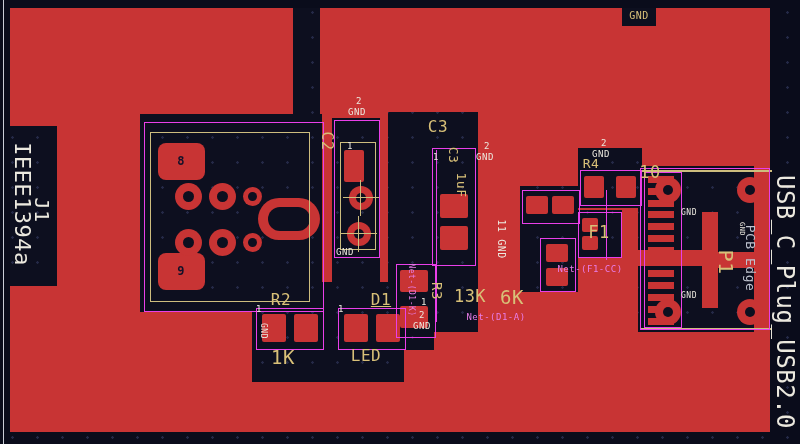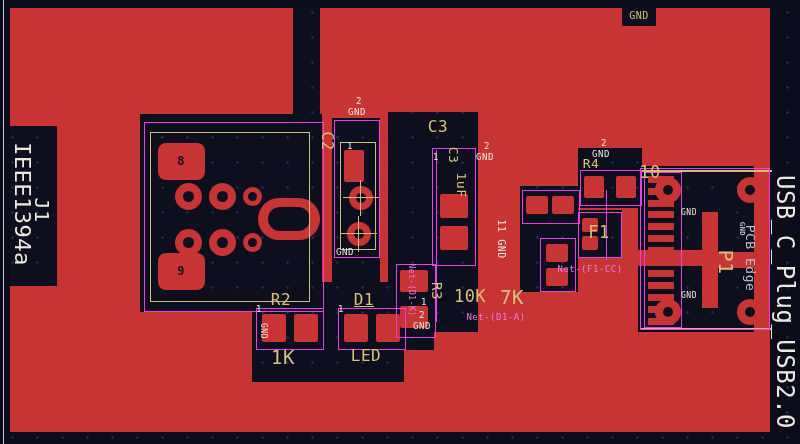--- a/index.html
+++ b/index.html
@@ -183,40 +183,40 @@
       <div class="lbl t-white" style="left: 345px; top: 252px; font-size: 9px; transform: translate(-50%, -50%) rotate(0deg);">GND</div>
       <div class="lbl t-silk" style="left: 438px; top: 127px; font-size: 16px; transform: translate(-50%, -50%) rotate(0deg);">C3</div>
       <div class="lbl t-silk" style="left: 453px; top: 155px; font-size: 13px; transform: translate(-50%, -50%) rotate(90deg);">C3</div>
       <div class="lbl t-silk" style="left: 461px; top: 185px; font-size: 13px; transform: translate(-50%, -50%) rotate(90deg);">1uF</div>
       <div class="lbl t-white" style="left: 436px; top: 157px; font-size: 9px; transform: translate(-50%, -50%) rotate(0deg);">1</div>
       <div class="lbl t-white" style="left: 487px; top: 146px; font-size: 9px; transform: translate(-50%, -50%) rotate(0deg);">2</div>
       <div class="lbl t-white" style="left: 485px; top: 157px; font-size: 9px; transform: translate(-50%, -50%) rotate(0deg);">GND</div>
       <div class="lbl t-white" style="left: 501px; top: 226px; font-size: 10px; transform: translate(-50%, -50%) rotate(90deg);">11</div>
       <div class="lbl t-white" style="left: 501px; top: 249px; font-size: 10px; transform: translate(-50%, -50%) rotate(90deg);">GND</div>
       <div class="lbl t-silk" style="left: 437px; top: 291px; font-size: 14px; transform: translate(-50%, -50%) rotate(90deg);">R3</div>
-      <div class="lbl t-silk" style="left: 470px; top: 296px; font-size: 17px; transform: translate(-50%, -50%) rotate(0deg);">10K</div>
-      <div class="lbl t-silk" style="left: 512px; top: 297px; font-size: 19px; transform: translate(-50%, -50%) rotate(0deg);">7K</div>
+      <div class="lbl t-silk" style="left: 470px; top: 296px; font-size: 17px; transform: translate(-50%, -50%) rotate(0deg);">13K</div>
+      <div class="lbl t-silk" style="left: 512px; top: 297px; font-size: 19px; transform: translate(-50%, -50%) rotate(0deg);">6K</div>
       <div class="lbl t-net" style="left: 496px; top: 317px; font-size: 9px; transform: translate(-50%, -50%) rotate(0deg);">Net-(D1-A)</div>
       <div class="lbl t-net" style="left: 411px; top: 290px; font-size: 8px; transform: translate(-50%, -50%) rotate(90deg);">Net-(D1-K)</div>
       <div class="lbl t-white" style="left: 424px; top: 302px; font-size: 9px; transform: translate(-50%, -50%) rotate(0deg);">1</div>
       <div class="lbl t-white" style="left: 422px; top: 315px; font-size: 9px; transform: translate(-50%, -50%) rotate(0deg);">2</div>
       <div class="lbl t-white" style="left: 422px; top: 326px; font-size: 9px; transform: translate(-50%, -50%) rotate(0deg);">GND</div>
       <div class="lbl t-white" style="left: 604px; top: 143px; font-size: 9px; transform: translate(-50%, -50%) rotate(0deg);">2</div>
       <div class="lbl t-white" style="left: 601px; top: 154px; font-size: 9px; transform: translate(-50%, -50%) rotate(0deg);">GND</div>
       <div class="lbl t-silk" style="left: 591px; top: 163px; font-size: 13px; transform: translate(-50%, -50%) rotate(0deg);">R4</div>
       <div class="lbl t-silk" style="left: 650px; top: 172px; font-size: 17px; transform: translate(-50%, -50%) rotate(0deg);">10</div>
       <div class="lbl t-silk" style="left: 599px; top: 232px; font-size: 17px; transform: translate(-50%, -50%) rotate(0deg);">F1</div>
       <div class="lbl t-net" style="left: 590px; top: 269px; font-size: 9px; transform: translate(-50%, -50%) rotate(0deg);">Net-(F1-CC)</div>
       <div class="lbl t-white" style="left: 689px; top: 213px; font-size: 8px; transform: translate(-50%, -50%) rotate(0deg);">GND</div>
       <div class="lbl t-white" style="left: 689px; top: 296px; font-size: 8px; transform: translate(-50%, -50%) rotate(0deg);">GND</div>
       <div class="lbl t-white" style="left: 741px; top: 229px; font-size: 7px; transform: translate(-50%, -50%) rotate(90deg);">GND</div>
       <div class="lbl t-silk" style="left: 639px; top: 16px; font-size: 10px; transform: translate(-50%, -50%) rotate(0deg);">GND</div>
       <div class="lbl t-silk" style="left: 281px; top: 300px; font-size: 16px; transform: translate(-50%, -50%) rotate(0deg);">R2</div>
       <div class="lbl t-silk" style="left: 283px; top: 357px; font-size: 19px; transform: translate(-50%, -50%) rotate(0deg);">1K</div>
-      <div class="lbl t-silk" style="left: 364px; top: 300px; font-size: 16px; transform: translate(-50%, -50%) rotate(0deg); text-decoration: underline;">D1</div>
+      <div class="lbl t-silk" style="left: 381px; top: 300px; font-size: 16px; transform: translate(-50%, -50%) rotate(0deg); text-decoration: underline;">D1</div>
       <div class="lbl t-silk" style="left: 366px; top: 356px; font-size: 16px; transform: translate(-50%, -50%) rotate(0deg);">LED</div>
       <div class="lbl t-white" style="left: 259px; top: 309px; font-size: 9px; transform: translate(-50%, -50%) rotate(0deg);">1</div>
       <div class="lbl t-white" style="left: 263px; top: 331px; font-size: 8px; transform: translate(-50%, -50%) rotate(90deg);">GND</div>
       <div class="lbl t-white" style="left: 341px; top: 309px; font-size: 9px; transform: translate(-50%, -50%) rotate(0deg);">1</div>
       <div class="lbl t-padnum" style="left: 181px; top: 161px; font-size: 12px; transform: translate(-50%, -50%) rotate(0deg);">8</div>
       <div class="lbl t-padnum" style="left: 181px; top: 271px; font-size: 12px; transform: translate(-50%, -50%) rotate(0deg);">9</div>
     </div>
 
 </div>
 

